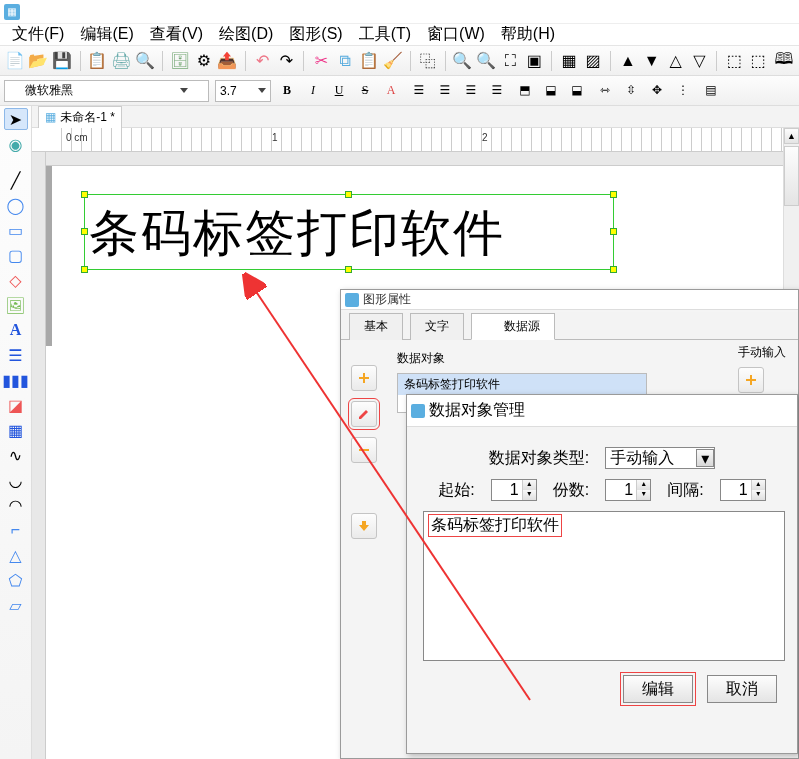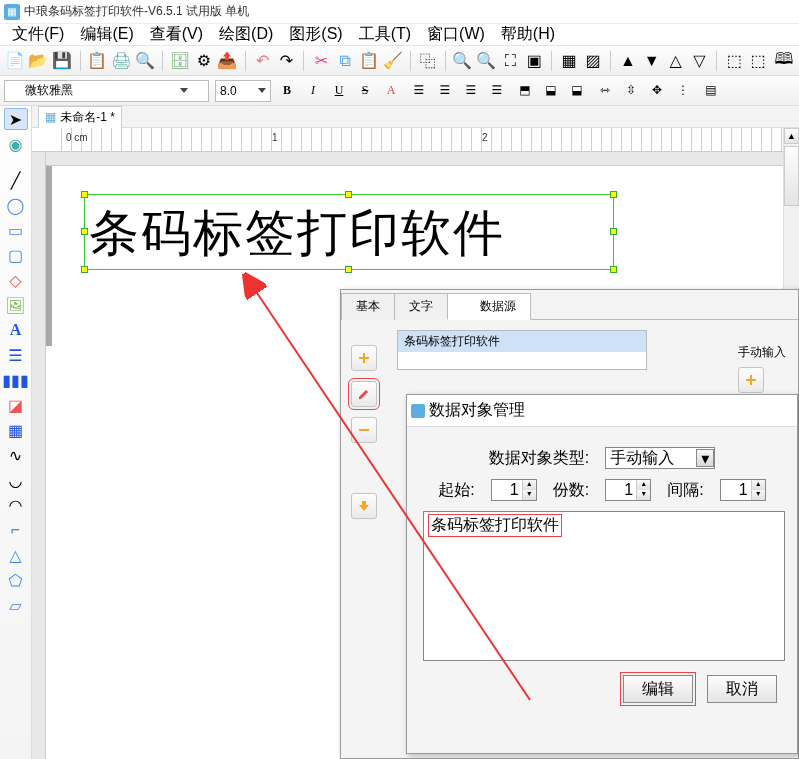--- a/index.html
+++ b/index.html
@@ -56,21 +56,21 @@
 .sel-box .h-w  { left: -4px; top: 50%; margin-top: -4px; }
 .sel-box .text { font-size: 50px; font-weight: 400; line-height: 76px; padding: 0 4px; letter-spacing: 2px; }
 
 
 .dialog { position: absolute; background: #f4f4f4; border: 1px solid #9a9a9a; box-shadow: 2px 2px 6px rgba(0,0,0,0.25); font-size: 12px; }
 .dialog .dlg-title { height: 20px; background: #fff; display: flex; align-items: center; padding: 0 4px; color: #333; border-bottom: 1px solid #ddd; }
 .dialog .dlg-title .icon { width: 14px; height: 14px; background: #5aaee0; margin-right: 4px; border-radius: 2px; }
 
 .dlg-props { left: 340px; top: 289px; width: 459px; height: 470px; }
 .dlg-props .tabs { display: flex; border-bottom: 1px solid #bbb; background: #f3f3f3; margin-top: 2px; }
-.dlg-props .tab { padding: 4px 14px; border: 1px solid #bbb; border-bottom: none; margin-right: -1px; background: #f0f0f0; position: relative; top: 1px; }
+.dlg-props .tab { padding: 4px 14px; border: 1px solid #bbb; border-bottom: none; margin-right: -1px; background: #f0f0f0; position: relative; top: 1px; margin-left: 8px; }
 .dlg-props .tab.active { background: #fff; border-bottom: 1px solid #fff; padding-left: 32px; }
 .dlg-props .body { padding: 10px 12px; display: flex; gap: 20px; }
 .dlg-props .col { display: flex; flex-direction: column; gap: 6px; }
 .dlg-props .lbl { }
 .dlg-props .list { width: 250px; height: 40px; border: 1px solid #bbb; background: #fff; }
 .dlg-props .list .row { background: #cfe1f7; padding: 2px 6px; }
 .dlg-props .sidebtns { display: flex; flex-direction: column; gap: 10px; align-items: center; margin-left: -2px; margin-top: 15px; }
 .dlg-props .sqbtn { width: 26px; height: 26px; background: linear-gradient(#fdfdfd,#eaeaea); border: 1px solid #c4c4c4; border-radius: 3px; display: inline-flex; align-items: center; justify-content: center; }
 .dlg-props .sqbtn.red-outline { outline: 1px solid #e44; outline-offset: 2px; }
 .dlg-props .sqbtn svg { width: 14px; height: 14px; }
@@ -105,21 +105,20 @@
 .i-new { color: #f5a623; } .i-open { color: #f5c96b; } .i-save { color: #4a90e2; }
 .i-print { color: #6aa; } .i-db { color: #7a7; } .i-undo { color: #e78; }
 .i-cut { color: #e38; } .i-copy { color: #5ad; } .i-paste { color: #8c5; }
 .i-zin { color: #6b6; } .i-zout { color: #c96; }
 </style>
 </head>
 <body>
 
 <div class="titlebar">
   <span class="app-icon">▦</span>
-  <span>中琅条码标签打印软件-V6.5.1 试用版 单机</span>
 </div>
 
 <div class="menubar">
   <span>文件(F)</span>
   <span>编辑(E)</span>
   <span>查看(V)</span>
   <span>绘图(D)</span>
   <span>图形(S)</span>
   <span>工具(T)</span>
   <span>窗口(W)</span>
@@ -167,21 +166,21 @@
   <span class="spacer"></span>
   <span class="tbtn">🕮</span>
 </div>
 
 <div class="formatbar">
   <div class="font-select">
     <span>微软雅黑</span>
     <span class="chevron-down"></span>
   </div>
   <div class="size-input">
-    <span>8.0</span>
+    <span>3.7</span>
     <span class="chevron-down"></span>
   </div>
   <span class="sep"></span>
   <span class="fbtn" style="font-weight:bold">B</span>
   <span class="fbtn" style="font-style:italic">I</span>
   <span class="fbtn" style="text-decoration:underline">U</span>
   <span class="fbtn" style="text-decoration:line-through">S</span>
   <span class="fbtn" style="color:#d44">A</span>
   <span class="sep"></span>
   <span class="fbtn">☰</span>
@@ -261,20 +260,24 @@
     </div>
   </div>
 </div>
 
 <div class="scroll-track">
   <div class="sbtn">▲</div>
   <div class="thumb"></div>
 </div>
 
 <div class="dialog dlg-props">
+  <div class="dlg-title">
+    <span class="icon"></span>
+    <span>图形属性</span>
+  </div>
   <div class="tabs">
     <div class="tab">基本</div>
     <div class="tab">文字</div>
     <div class="tab active">数据源</div>
   </div>
   <div class="body">
     <div class="sidebtns">
       <div class="sqbtn">
           <svg viewBox="0 0 14 14">
             <rect x="6" y="2" width="2" height="10" fill="#f5a623"></rect>
@@ -292,20 +295,21 @@
           </svg>
         </div>
       <div style="height:30px"></div>
       <div class="sqbtn">
           <svg viewBox="0 0 14 14">
             <path d="M7 12 L2 6 L5 6 L5 2 L9 2 L9 6 L12 6 Z" fill="#f5a623"></path>
           </svg>
         </div>
     </div>
     <div class="col">
+      <div class="lbl">数据对象</div>
       <div class="list">
         <div class="row">条码标签打印软件</div>
       </div>
     </div>
     <div class="right-col">
       <div class="lbl">手动输入</div>
       <div style="margin-top:6px" class="sqbtn">
           <svg viewBox="0 0 14 14">
             <rect x="6" y="2" width="2" height="10" fill="#f5a623"></rect>
             <rect x="2" y="6" width="10" height="2" fill="#f5a623"></rect>

